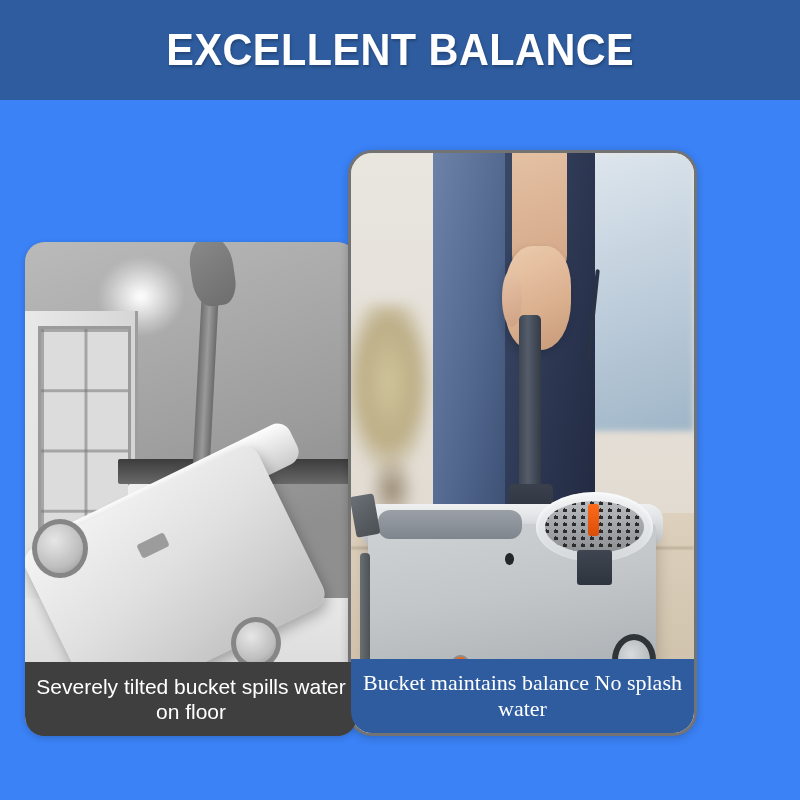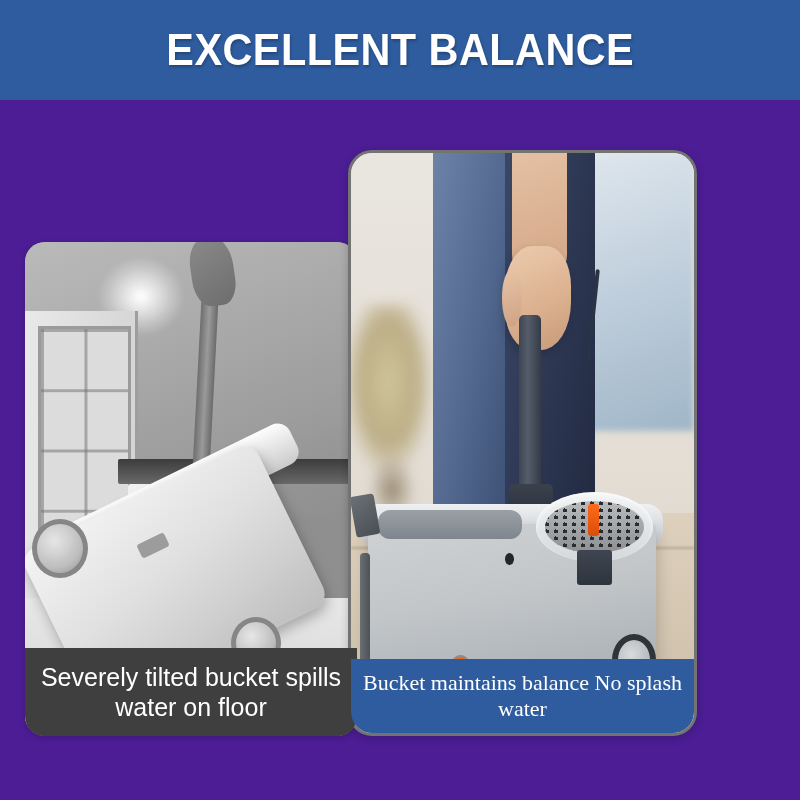--- a/index.html
+++ b/index.html
@@ -2,21 +2,21 @@
 <html><head>
 <meta charset="utf-8">
 <style>
   * { margin:0; padding:0; box-sizing:border-box; }
   html, body {
     width:800px; height:800px;
     background:#ffffff;
     font-family:"Liberation Sans", sans-serif;
     overflow:hidden;
   }
-  #root { position:relative; width:800px; height:800px; background:#4c1d95;padding-left:36px; }
+  #root { position:relative; width:800px; height:800px; background:#3b82f6;padding-left:36px; }
 
   
   .header-banner{
     position:absolute; left:0; top:0; width:800px; height:100px;
     background:#2e5c9e;
     display:flex; align-items:center; justify-content:center;
   }
   .header-title{
     color:#ffffff;
     font-size:45px;
@@ -305,21 +305,21 @@
 
   
   .caption{
     position:absolute; left:0; bottom:0; width:100%;
     display:flex; align-items:center; justify-content:center;
     text-align:center; color:#ffffff;
     line-height:1.2;
     z-index:4;
   }
   .caption-others{
-    height:88px; background:#3f3f3f; font-size:25px;
+    height:74px; background:#3f3f3f; font-size:21px;
     border-radius:0 0 18px 18px;
   }
   .caption-ours{
     height:74px; background:#2e5c9e; font-size:22px;
     border-radius:0 0 20px 20px;
   }
 </style>
 </head>
 <body>
 

